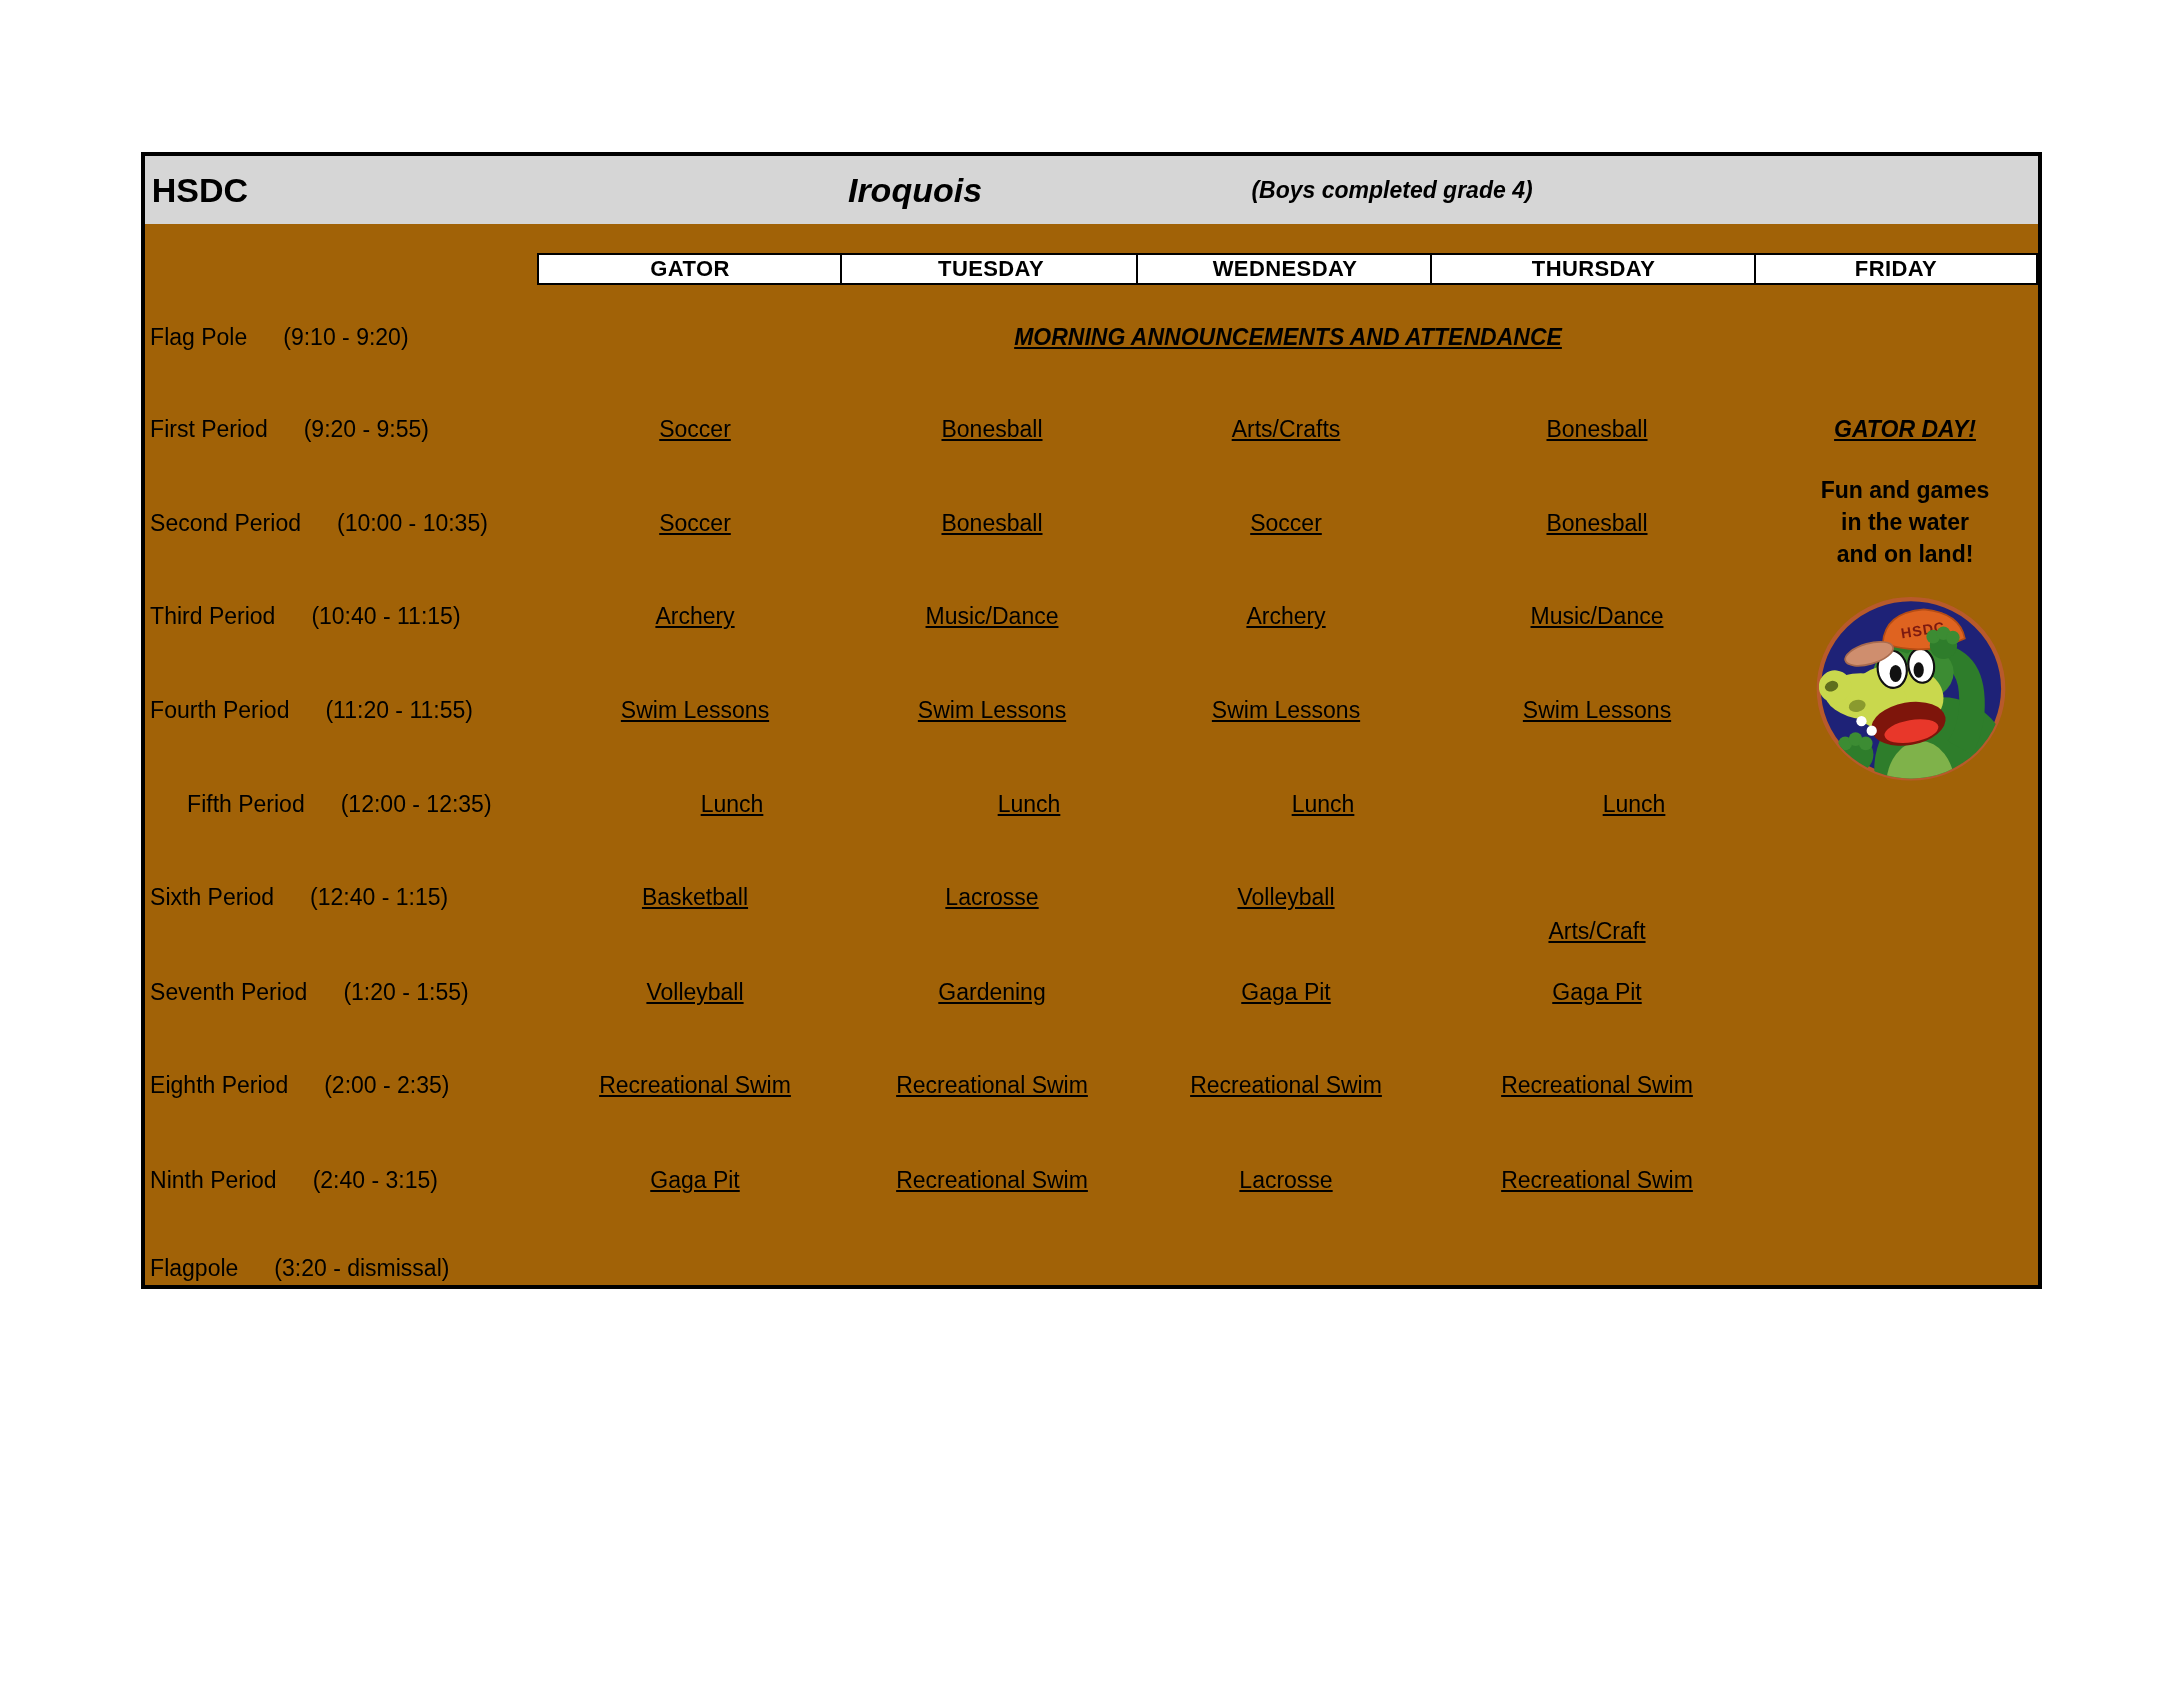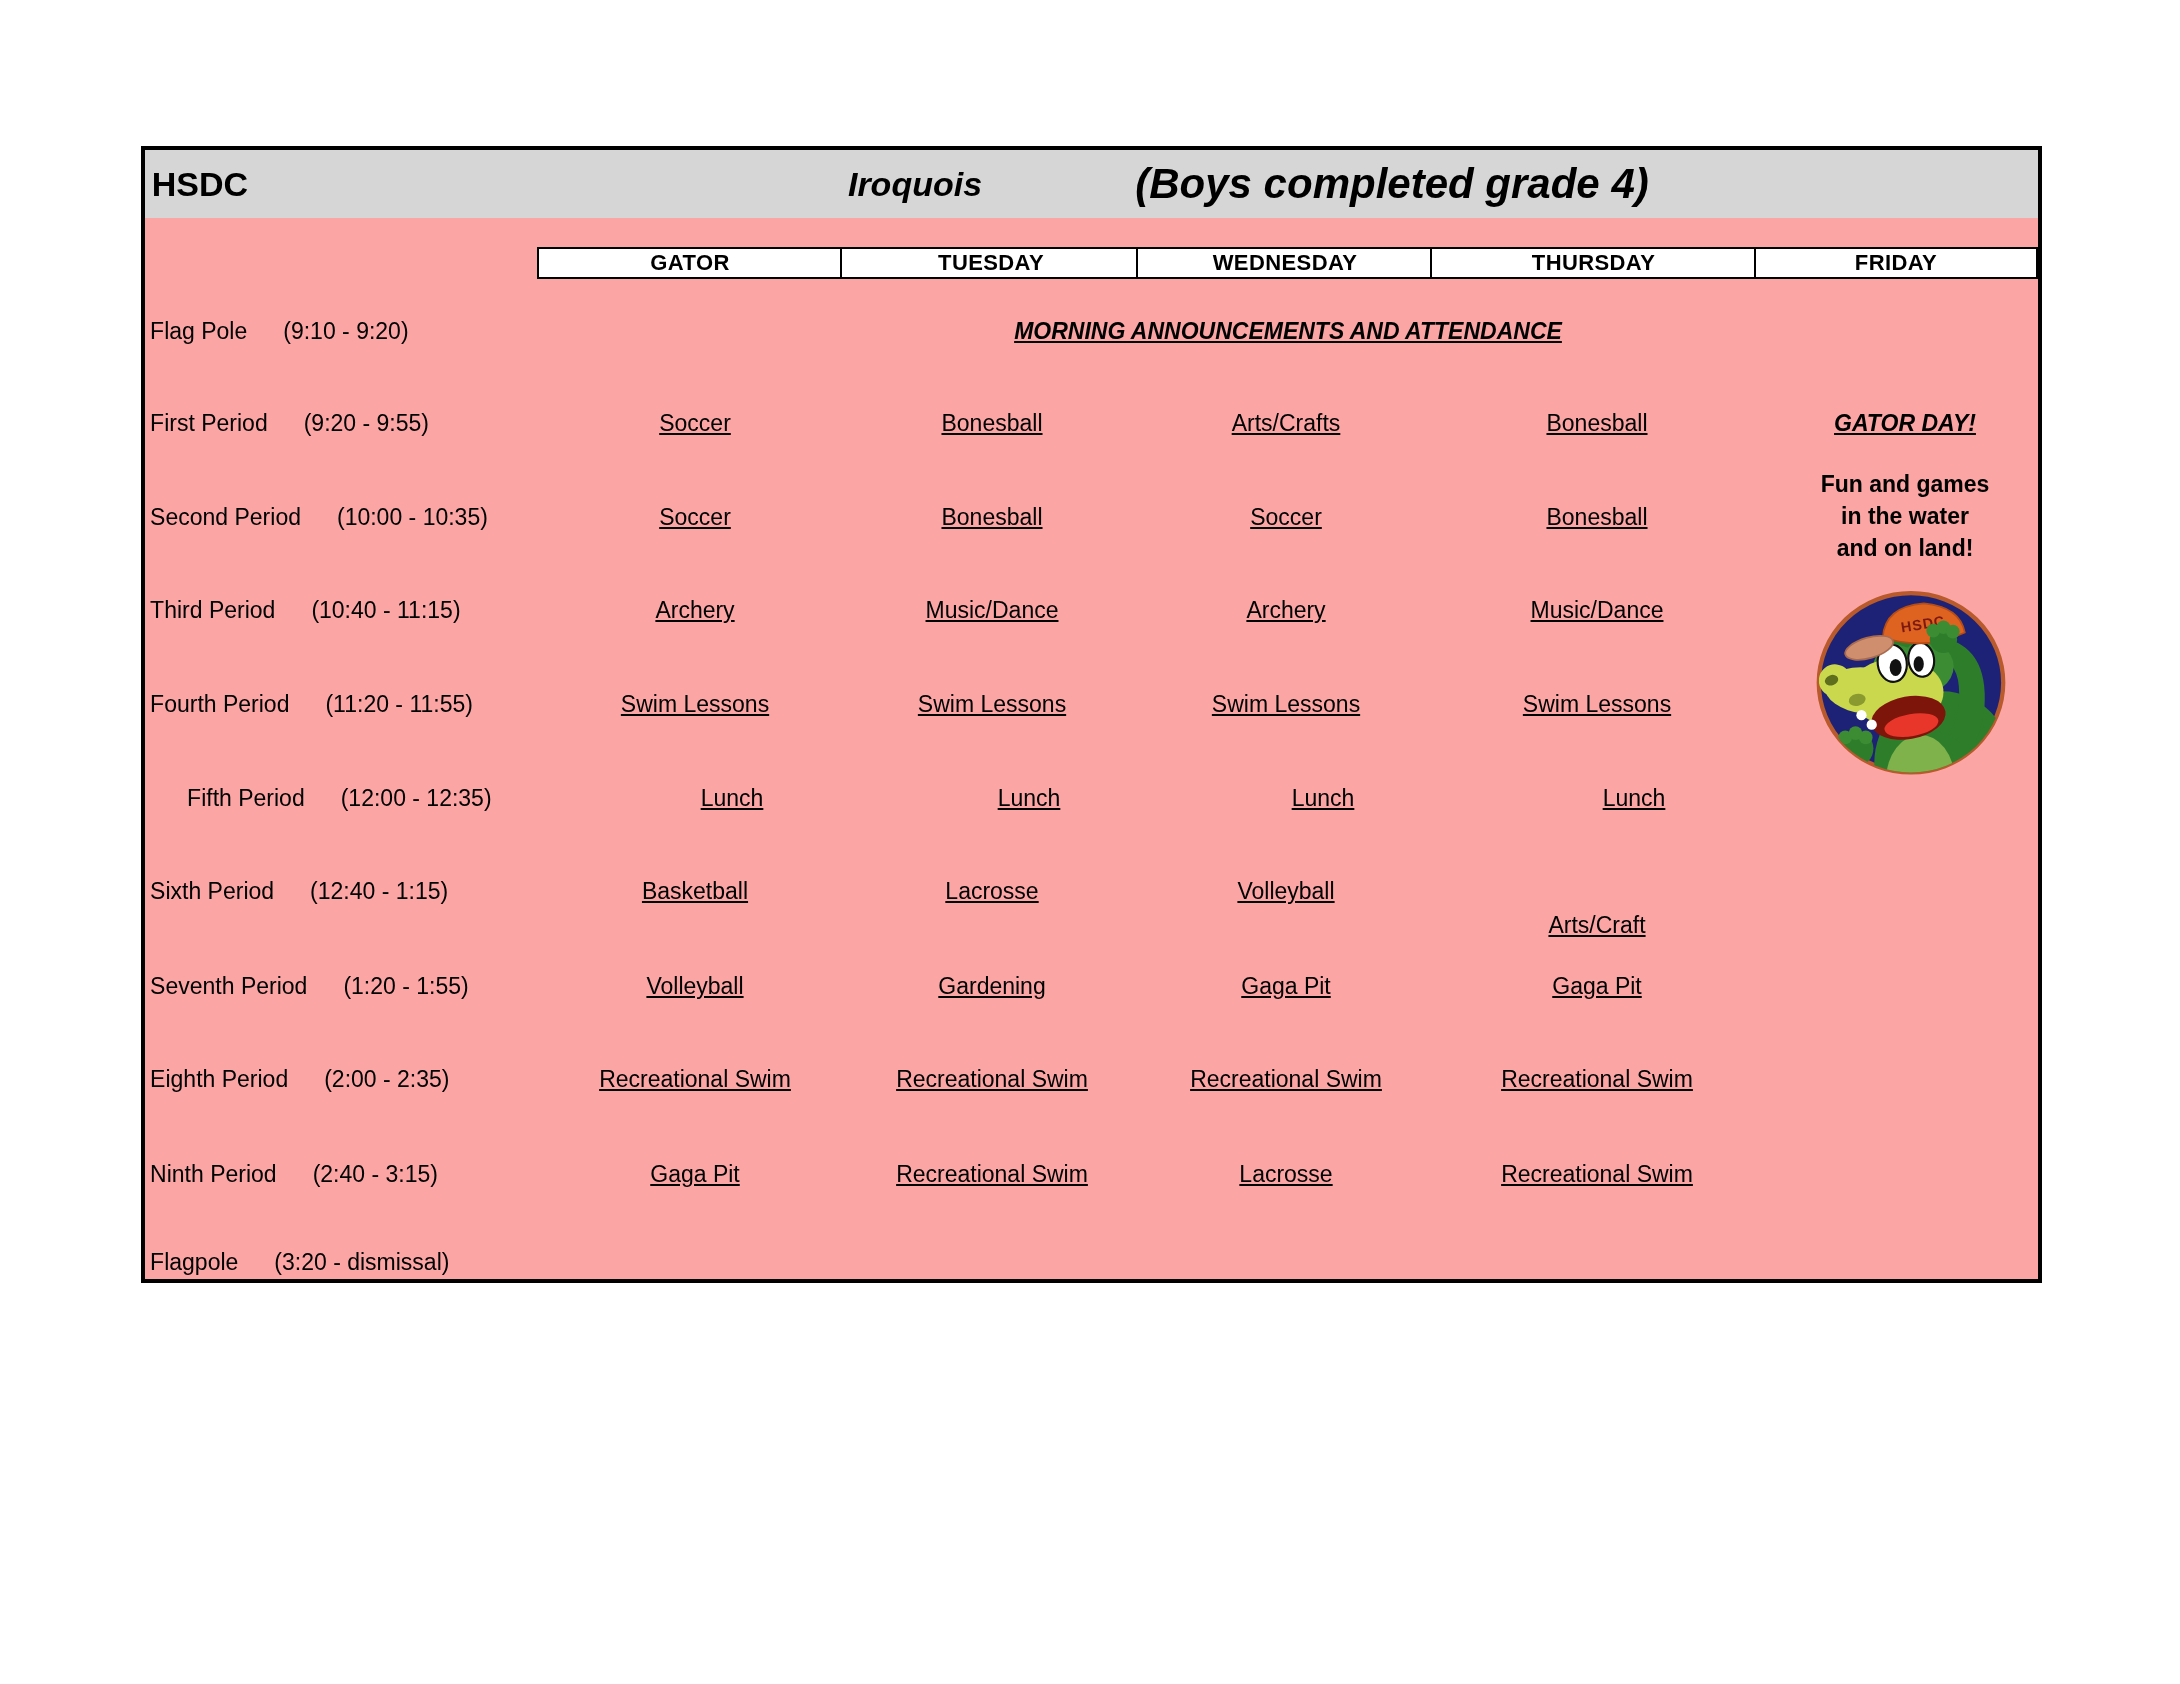--- a/index.html
+++ b/index.html
@@ -1,36 +1,36 @@
 <!DOCTYPE html>
 <html style="font-size:13.6px"><head>
 <meta charset="utf-8">
 <style>
   html,body{margin:0;padding:0;}
   body{
     width:2181px;height:1685px;background:#ffffff;position:relative;
     font-family:"Liberation Sans", sans-serif;color:#000;overflow:hidden;
   }
   .schedule-table{
-    position:absolute;left:141px;top:146px;width:1893px;height:1129px;
-    border:4.3px solid #000;background:#fca5a5;
+    position:absolute;left:141px;top:152px;width:1893px;height:1129px;
+    border:4.3px solid #000;background:#a16207;
   }
   
   .titlebar{position:absolute;left:0;top:0;width:100%;height:68px;}
   .org-title{
     position:absolute;left:6.8px;top:0;height:68px;line-height:68px;
     font-size:34px;font-weight:bold;white-space:nowrap;
   }
   .group-title{
     position:absolute;left:770px;top:0;height:68px;line-height:68px;
     transform:translateX(-50%);font-size:34px;font-weight:bold;font-style:italic;white-space:nowrap;
   }
   .group-subtitle{
     position:absolute;left:1247px;top:0;height:68px;line-height:68px;
-    transform:translateX(-50%);font-size:42px;font-weight:bold;font-style:italic;white-space:nowrap;text-align:center;
+    transform:translateX(-50%);font-size:23px;font-weight:bold;font-style:italic;white-space:nowrap;text-align:center;
   }
   
   .day-cell{
     position:absolute;top:97px;height:31.5px;border:2.6px solid #000;background:#fff;
     box-sizing:border-box;display:flex;align-items:center;justify-content:center;
     font-size:22px;font-weight:bold;letter-spacing:0.4px;white-space:nowrap;
   }
   .day-mon{left:392px;width:306px;}
   .day-tue{left:695px;width:302px;}
   .day-wed{left:991px;width:298px;}

